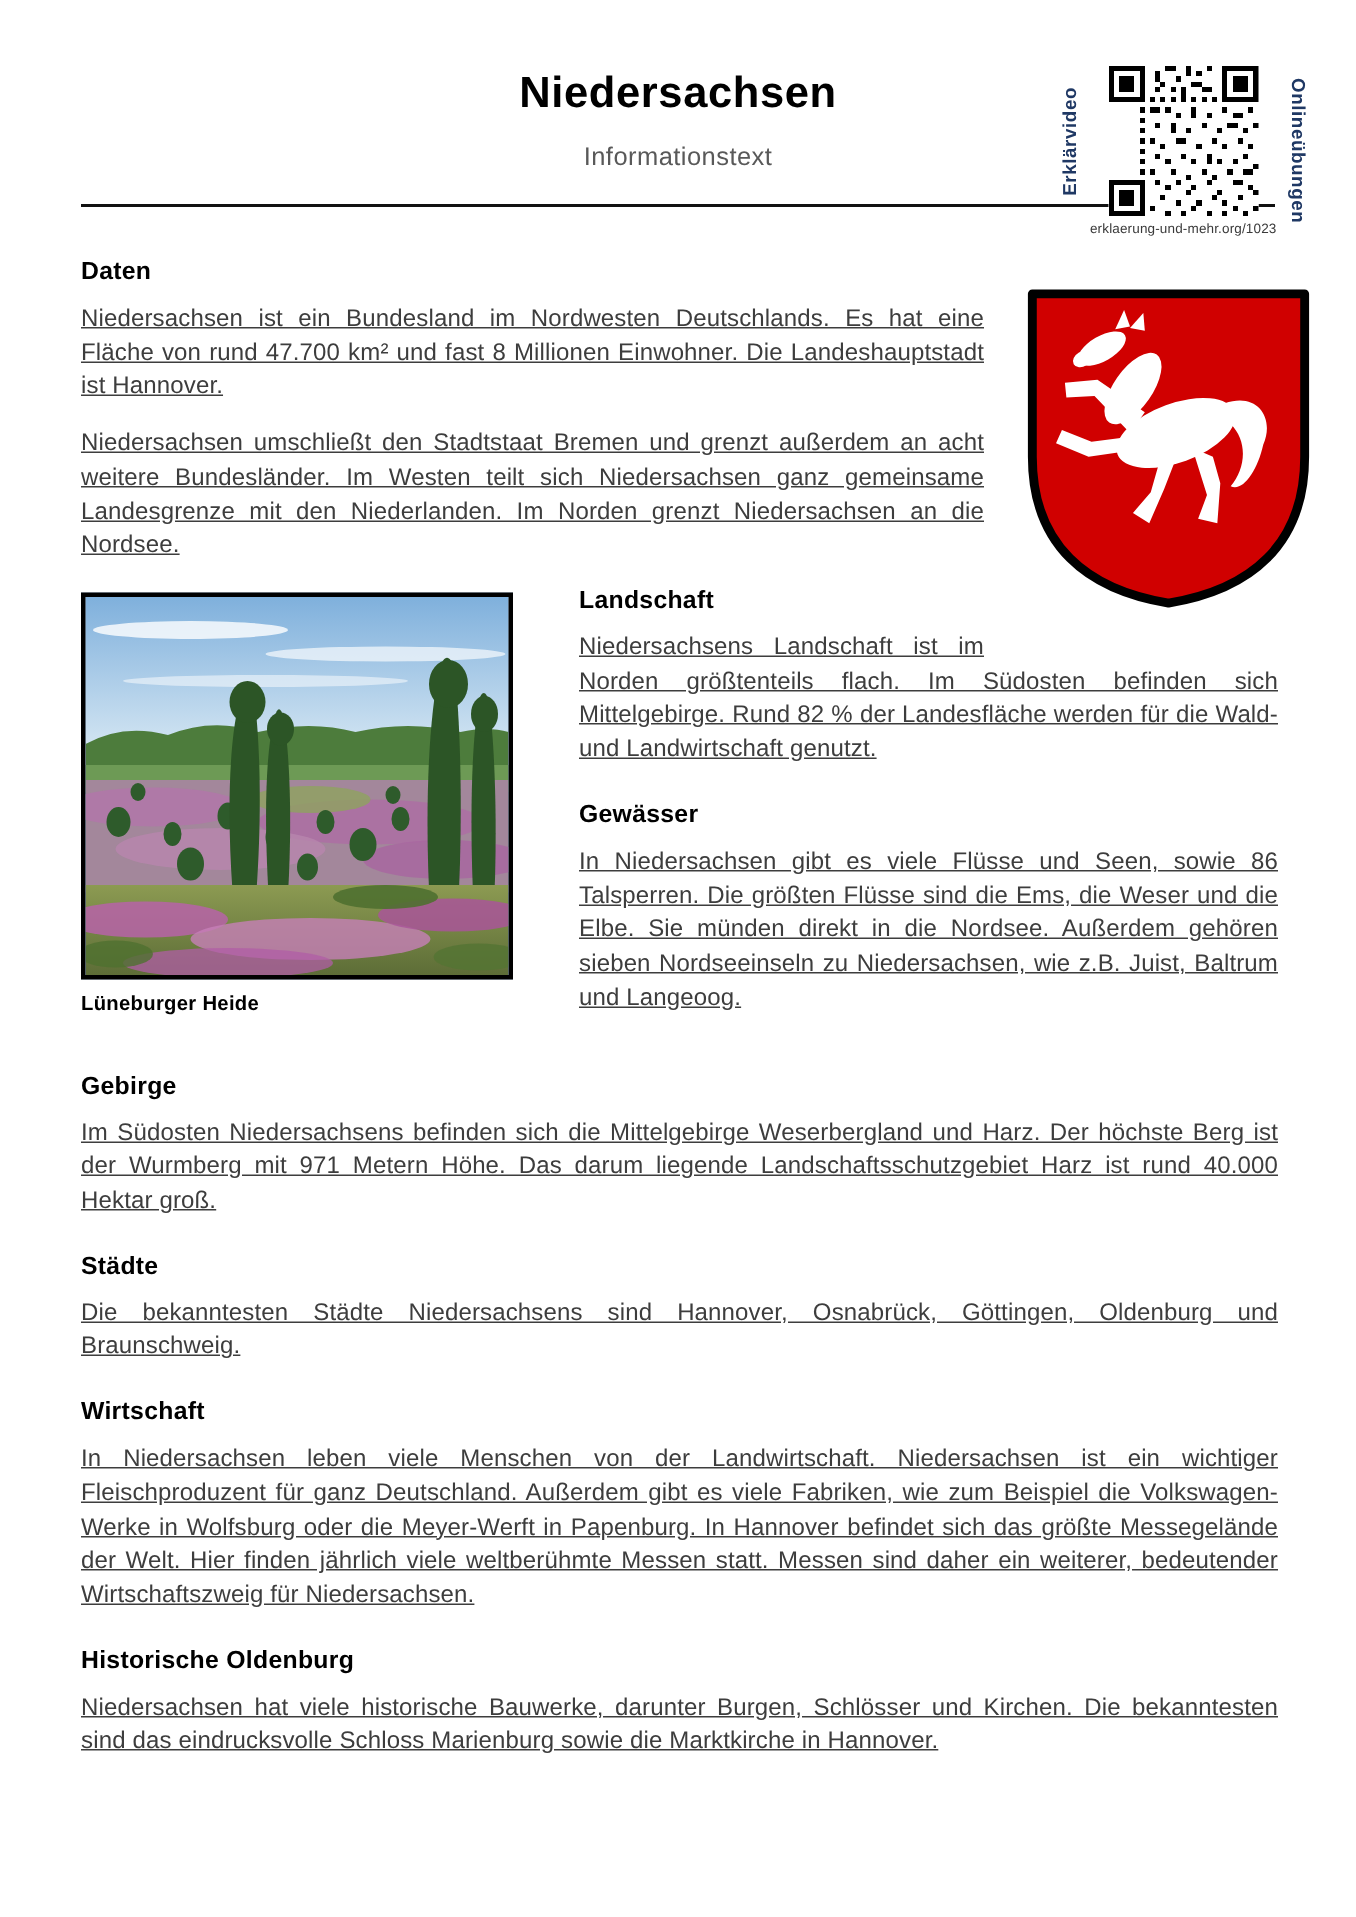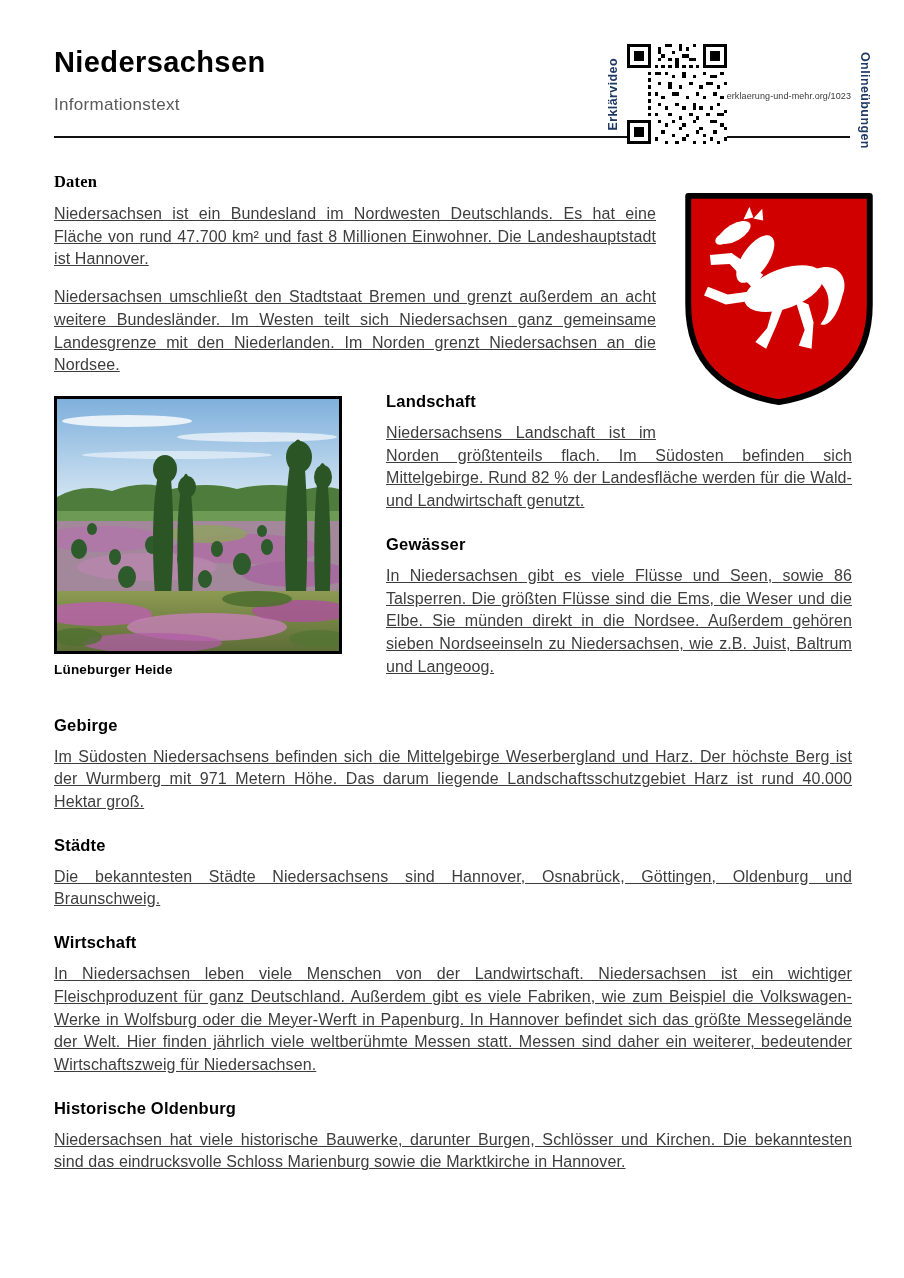--- a/index.html
+++ b/index.html
@@ -2,36 +2,36 @@
 <html lang="de"><head>
 <meta charset="utf-8">
 <style>
   html,body{margin:0;padding:0;background:#fff;}
   body{
     width:904px;height:1278px;position:relative;overflow:hidden;
     font-family:"Liberation Sans", sans-serif;
     -webkit-font-smoothing:antialiased;
   }
   
-  .header{position:relative;padding:46px 54px 0;}
+  .header{position:relative;padding:46px 54px 0;text-align:center;}
   .page-title{font-size:29px;font-weight:700;color:#000;margin:0;letter-spacing:.4px;}
   .page-subtitle{font-size:17px;color:#595959;margin-top:16px;letter-spacing:.3px;}
   .rule{border:none;border-top:2px solid #111;margin:21px 54px 0;}
   
   .qr-panel{position:absolute;top:44px;right:32px;display:flex;align-items:flex-start;gap:7px;}
   .qr-vert{font-weight:700;color:#1f3864;font-size:12.5px;letter-spacing:.4px;white-space:nowrap;}
   .qr-vert.up{writing-mode:vertical-rl;transform:rotate(180deg);margin-top:14px;}
   .qr-vert.down{writing-mode:vertical-rl;margin-top:8px;}
-  .qr-center{display:flex;flex-direction:row;align-items:center;}
+  .qr-center{display:flex;flex-direction:column;align-items:center;}
   .qr-svg{width:100px;height:100px;background:#fff;}
   .qr-url{font-size:9px;color:#3a3a3a;margin-top:3px;letter-spacing:.1px;white-space:nowrap;}
   
   .content{padding:34px 52px 0 54px;}
   h2.sec{font-size:16.5px;font-weight:700;color:#000;margin:22px 0 11px;letter-spacing:.2px;}
-  h2.sec.first{margin-top:0;font-family:Liberation Serif, serif;}
+  h2.sec.first{margin-top:0;}
   h2.sec.tight{margin-top:4px;}
   p.body{font-size:16px;line-height:1.42;color:#3d3d3d;text-align:justify;margin:0 0 15px;letter-spacing:.1px;text-decoration:underline;}
   .crest{float:right;width:202px;height:222px;margin:16px -28px 14px 22px;}
   .crest svg{width:100%;height:100%;display:block;}
   figure.photo{float:left;width:316px;margin:4px 16px 4px 0;}
   .photo-frame{border:3px solid #000;width:282px;height:252px;overflow:hidden;background:#9db8d2;}
   .photo-frame svg{display:block;width:282px;height:252px;}
   figcaption{font-weight:700;font-size:13.5px;color:#000;margin-top:8px;letter-spacing:.2px;}
   .clear{clear:both;}
 </style>

